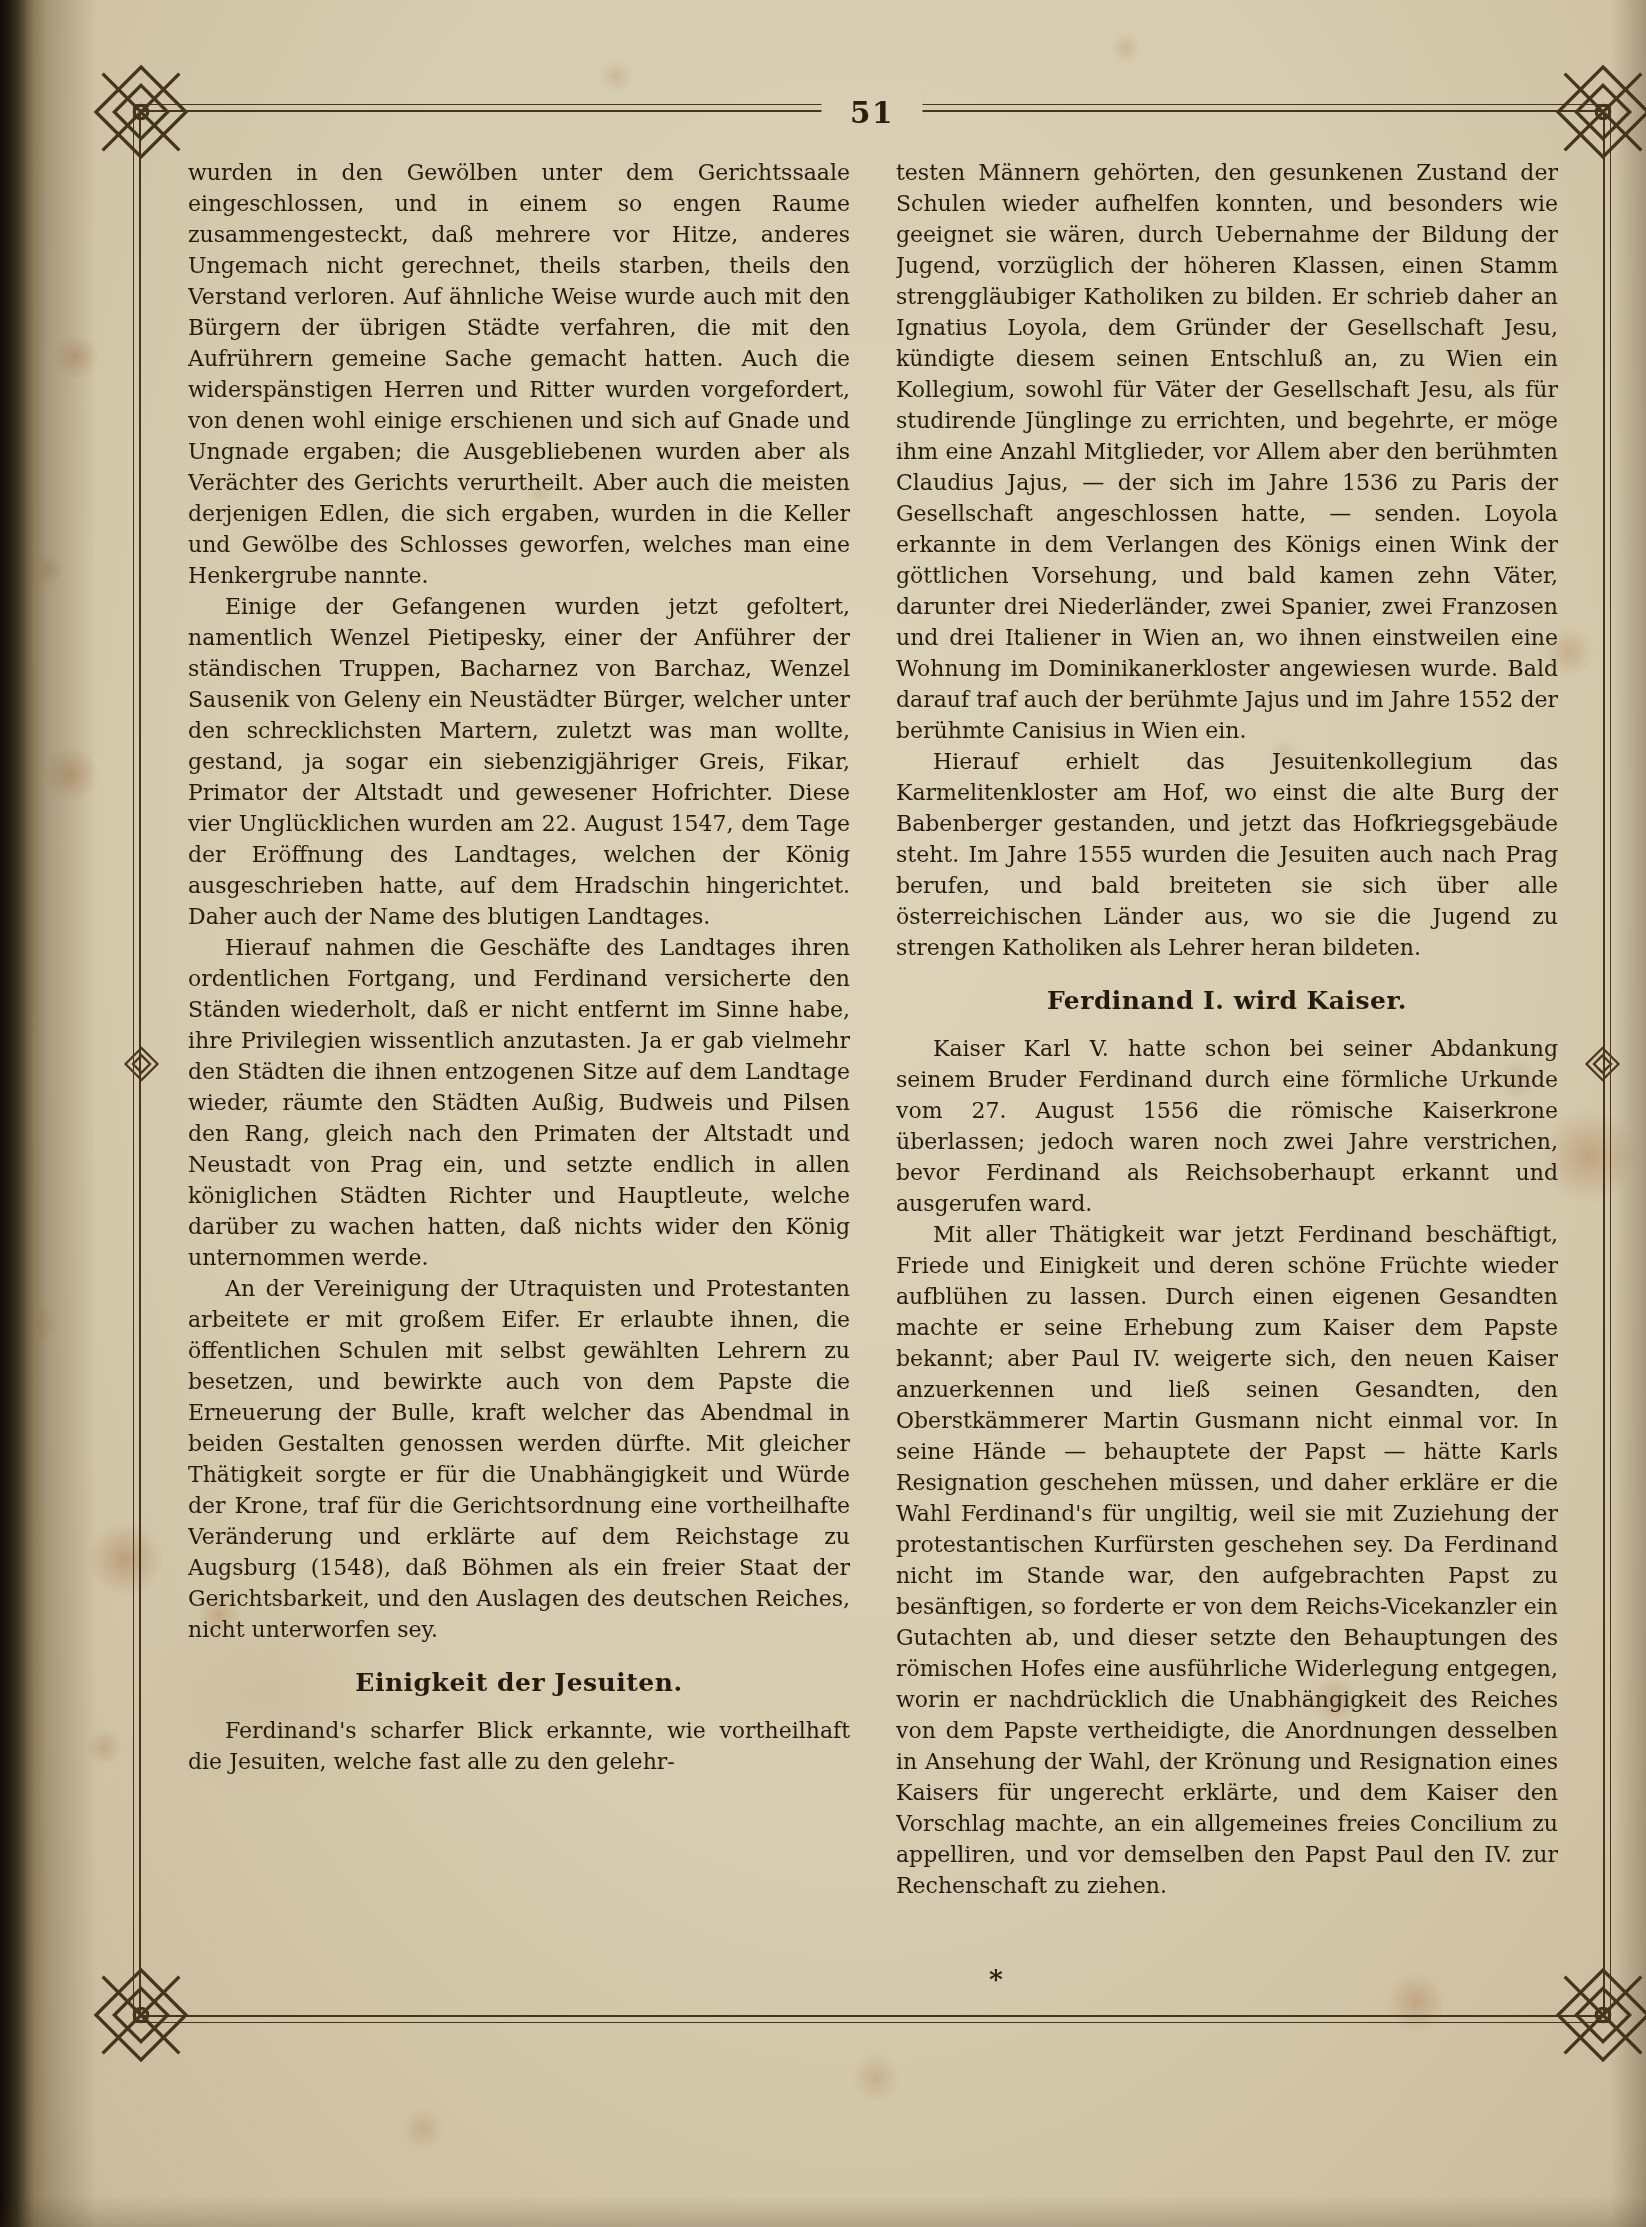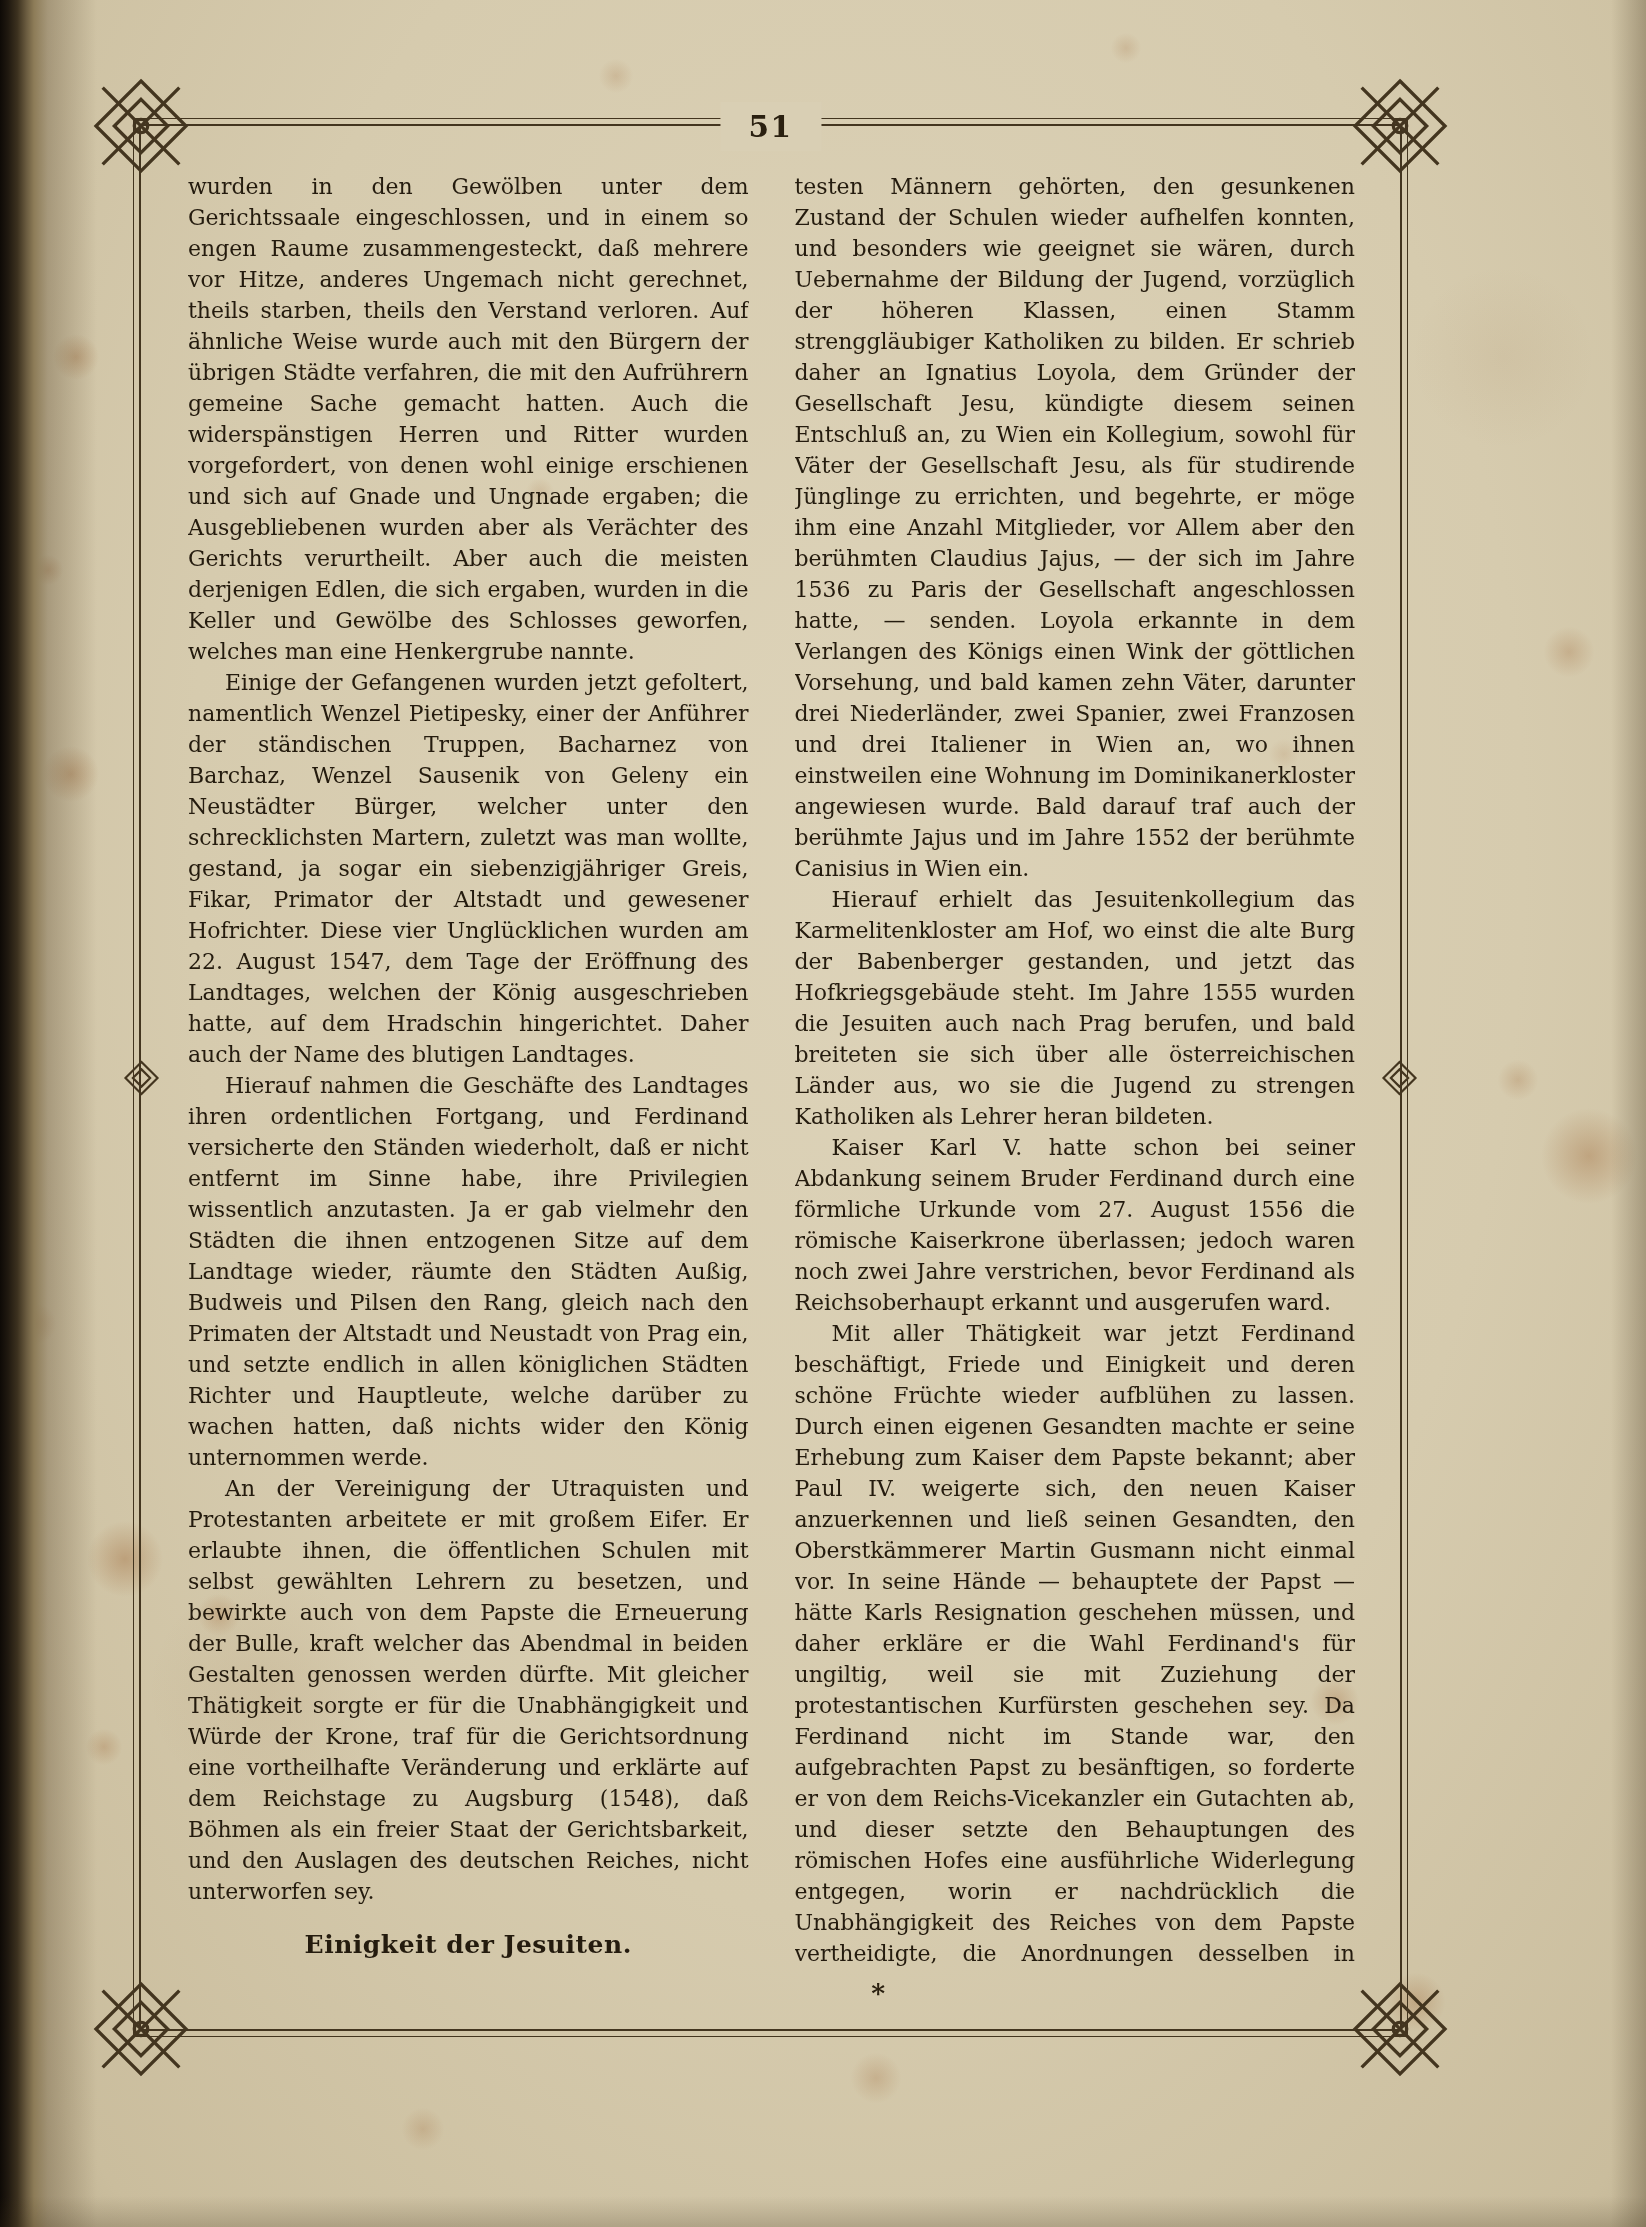--- a/index.html
+++ b/index.html
@@ -57,22 +57,22 @@
       radial-gradient(circle 15.3px at 1126px 48px,  rgba(146,82,30,.16), rgba(146,82,30,0) 100%),
       radial-gradient(circle 14.3px at 540px 492px, rgba(146,82,30,.14), rgba(146,82,30,0) 100%),
       radial-gradient(circle 15.3px at 1284px 754px,rgba(146,82,30,.12), rgba(146,82,30,0) 100%),
       radial-gradient(circle 117px at 265px 1691px,rgba(130,80,35,.07), rgba(130,80,35,0) 100%),
       radial-gradient(circle 92px at 1503px 357px,rgba(130,80,35,.06), rgba(130,80,35,0) 100%);
   }
 
   
   .page-frame {
     position: absolute;
-    left: 139px; top: 124px;
-    width: 1263px; height: 1907px;
+    left: 139px; top: 110px;
+    width: 1466px; height: 1907px;
     box-sizing: border-box;
     border: 2px solid #43351f;
     outline: 1.5px solid #43351f;
     outline-offset: 5.6px;
   }
 
   .ornament { position: absolute; line-height: 0; }
   .ornament svg { display: block; }
   .c-tl { left: -50px; top: -50px; }
   .c-tr { right: -50px; top: -50px; }
@@ -200,20 +200,21 @@
           <p class="para no-indent">wurden in den Gewölben unter dem Gerichtssaale eingeschlossen, und in einem so engen Raume zusammengesteckt, daß mehrere vor Hitze, anderes Ungemach nicht gerechnet, theils starben, theils den Verstand verloren. Auf ähnliche Weise wurde auch mit den Bürgern der übrigen Städte verfahren, die mit den Aufrührern gemeine Sache gemacht hatten. Auch die widerspänstigen Herren und Ritter wurden vorgefordert, von denen wohl einige erschienen und sich auf Gnade und Ungnade ergaben; die Ausgebliebenen wurden aber als Verächter des Gerichts verurtheilt. Aber auch die meisten derjenigen Edlen, die sich ergaben, wurden in die Keller und Gewölbe des Schlosses geworfen, welches man eine Henkergrube nannte.</p>
           <p class="para">Einige der Gefangenen wurden jetzt gefoltert, namentlich Wenzel Pietipesky, einer der Anführer der ständischen Truppen, Bacharnez von Barchaz, Wenzel Sausenik von Geleny ein Neustädter Bürger, welcher unter den schrecklichsten Martern, zuletzt was man wollte, gestand, ja sogar ein siebenzigjähriger Greis, Fikar, Primator der Altstadt und gewesener Hofrichter. Diese vier Unglücklichen wurden am 22. August 1547, dem Tage der Eröffnung des Landtages, welchen der König ausgeschrieben hatte, auf dem Hradschin hingerichtet. Daher auch der Name des blutigen Landtages.</p>
           <p class="para">Hierauf nahmen die Geschäfte des Landtages ihren ordentlichen Fortgang, und Ferdinand versicherte den Ständen wiederholt, daß er nicht entfernt im Sinne habe, ihre Privilegien wissentlich anzutasten. Ja er gab vielmehr den Städten die ihnen entzogenen Sitze auf dem Landtage wieder, räumte den Städten Außig, Budweis und Pilsen den Rang, gleich nach den Primaten der Altstadt und Neustadt von Prag ein, und setzte endlich in allen königlichen Städten Richter und Hauptleute, welche darüber zu wachen hatten, daß nichts wider den König unternommen werde.</p>
           <p class="para">An der Vereinigung der Utraquisten und Protestanten arbeitete er mit großem Eifer. Er erlaubte ihnen, die öffentlichen Schulen mit selbst gewählten Lehrern zu besetzen, und bewirkte auch von dem Papste die Erneuerung der Bulle, kraft welcher das Abendmal in beiden Gestalten genossen werden dürfte. Mit gleicher Thätigkeit sorgte er für die Unabhängigkeit und Würde der Krone, traf für die Gerichtsordnung eine vortheilhafte Veränderung und erklärte auf dem Reichstage zu Augsburg (1548), daß Böhmen als ein freier Staat der Gerichtsbarkeit, und den Auslagen des deutschen Reiches, nicht unterworfen sey.</p>
           <h2 class="section-heading">Einigkeit der Jesuiten.</h2>
           <p class="para">Ferdinand's scharfer Blick erkannte, wie vortheilhaft die Jesuiten, welche fast alle zu den gelehr-</p>
         </div>
       <div class="column">
           <p class="para no-indent">testen Männern gehörten, den gesunkenen Zustand der Schulen wieder aufhelfen konnten, und besonders wie geeignet sie wären, durch Uebernahme der Bildung der Jugend, vorzüglich der höheren Klassen, einen Stamm strenggläubiger Katholiken zu bilden. Er schrieb daher an Ignatius Loyola, dem Gründer der Gesellschaft Jesu, kündigte diesem seinen Entschluß an, zu Wien ein Kollegium, sowohl für Väter der Gesellschaft Jesu, als für studirende Jünglinge zu errichten, und begehrte, er möge ihm eine Anzahl Mitglieder, vor Allem aber den berühmten Claudius Jajus, — der sich im Jahre 1536 zu Paris der Gesellschaft angeschlossen hatte, — senden. Loyola erkannte in dem Verlangen des Königs einen Wink der göttlichen Vorsehung, und bald kamen zehn Väter, darunter drei Niederländer, zwei Spanier, zwei Franzosen und drei Italiener in Wien an, wo ihnen einstweilen eine Wohnung im Dominikanerkloster angewiesen wurde. Bald darauf traf auch der berühmte Jajus und im Jahre 1552 der berühmte Canisius in Wien ein.</p>
           <p class="para">Hierauf erhielt das Jesuitenkollegium das Karmelitenkloster am Hof, wo einst die alte Burg der Babenberger gestanden, und jetzt das Hofkriegsgebäude steht. Im Jahre 1555 wurden die Jesuiten auch nach Prag berufen, und bald breiteten sie sich über alle österreichischen Länder aus, wo sie die Jugend zu strengen Katholiken als Lehrer heran bildeten.</p>
+          <h2 class="section-heading">Ferdinand I. wird Kaiser.</h2>
           <p class="para">Kaiser Karl V. hatte schon bei seiner Abdankung seinem Bruder Ferdinand durch eine förmliche Urkunde vom 27. August 1556 die römische Kaiserkrone überlassen; jedoch waren noch zwei Jahre verstrichen, bevor Ferdinand als Reichsoberhaupt erkannt und ausgerufen ward.</p>
           <p class="para">Mit aller Thätigkeit war jetzt Ferdinand beschäftigt, Friede und Einigkeit und deren schöne Früchte wieder aufblühen zu lassen. Durch einen eigenen Gesandten machte er seine Erhebung zum Kaiser dem Papste bekannt; aber Paul IV. weigerte sich, den neuen Kaiser anzuerkennen und ließ seinen Gesandten, den Oberstkämmerer Martin Gusmann nicht einmal vor. In seine Hände — behauptete der Papst — hätte Karls Resignation geschehen müssen, und daher erkläre er die Wahl Ferdinand's für ungiltig, weil sie mit Zuziehung der protestantischen Kurfürsten geschehen sey. Da Ferdinand nicht im Stande war, den aufgebrachten Papst zu besänftigen, so forderte er von dem Reichs-Vicekanzler ein Gutachten ab, und dieser setzte den Behauptungen des römischen Hofes eine ausführliche Widerlegung entgegen, worin er nachdrücklich die Unabhängigkeit des Reiches von dem Papste vertheidigte, die Anordnungen desselben in Ansehung der Wahl, der Krönung und Resignation eines Kaisers für ungerecht erklärte, und dem Kaiser den Vorschlag machte, an ein allgemeines freies Concilium zu appelliren, und vor demselben den Papst Paul den IV. zur Rechenschaft zu ziehen.</p>
         </div>
     </div>
 
     <div class="footnote-mark">*</div>
   </div>
 
   <div class="binding-edge"></div>
   <div class="right-edge-shadow"></div>

